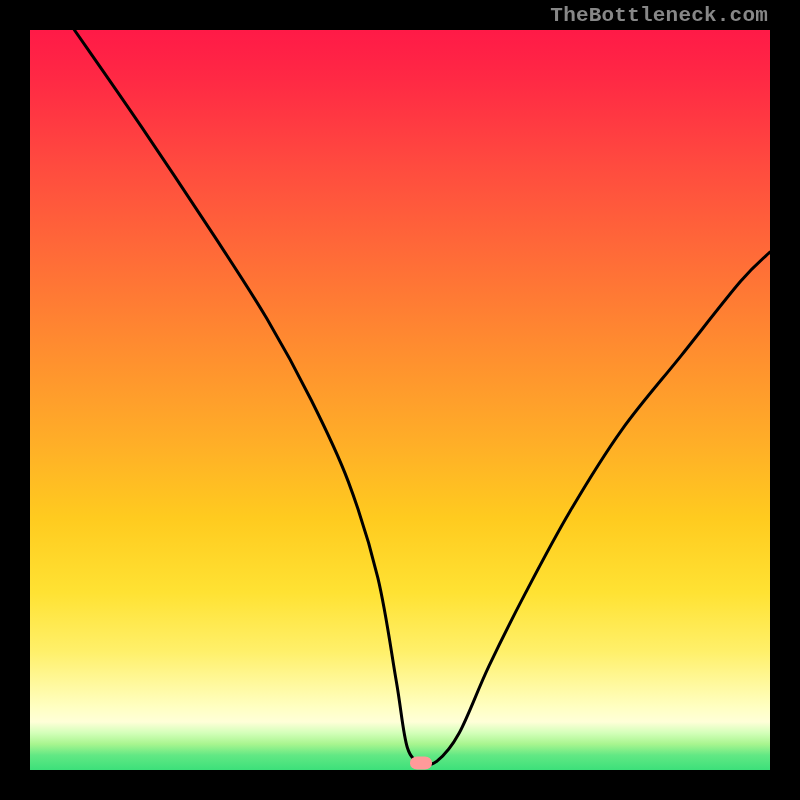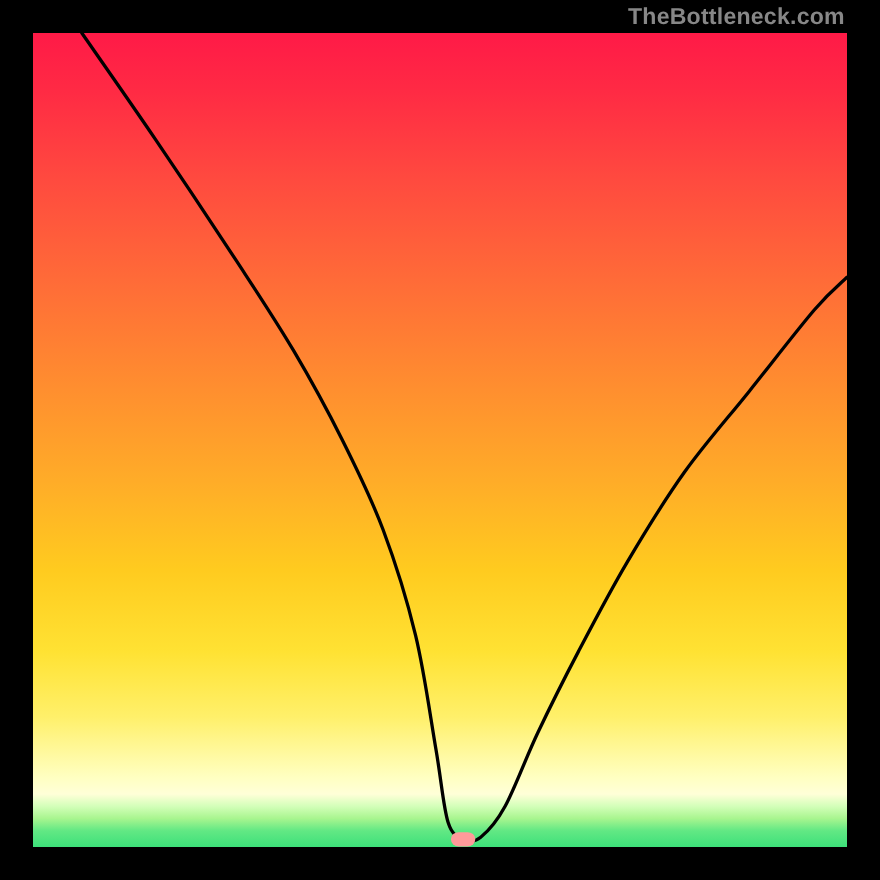--- a/index.html
+++ b/index.html
@@ -9,20 +9,21 @@
     height: 800px;
     background: #000;
     overflow: hidden;
     font-family: Arial, Helvetica, sans-serif;
   }
   .frame {
     position: relative;
     width: 800px;
     height: 696px;
     background: #000;
+    font-family: Liberation Mono, monospace;
   }
   .plot-area {
     position: absolute;
     left: 30px;
     top: 30px;
     width: 740px;
     height: 740px;
     
     background: linear-gradient(
       to bottom,

